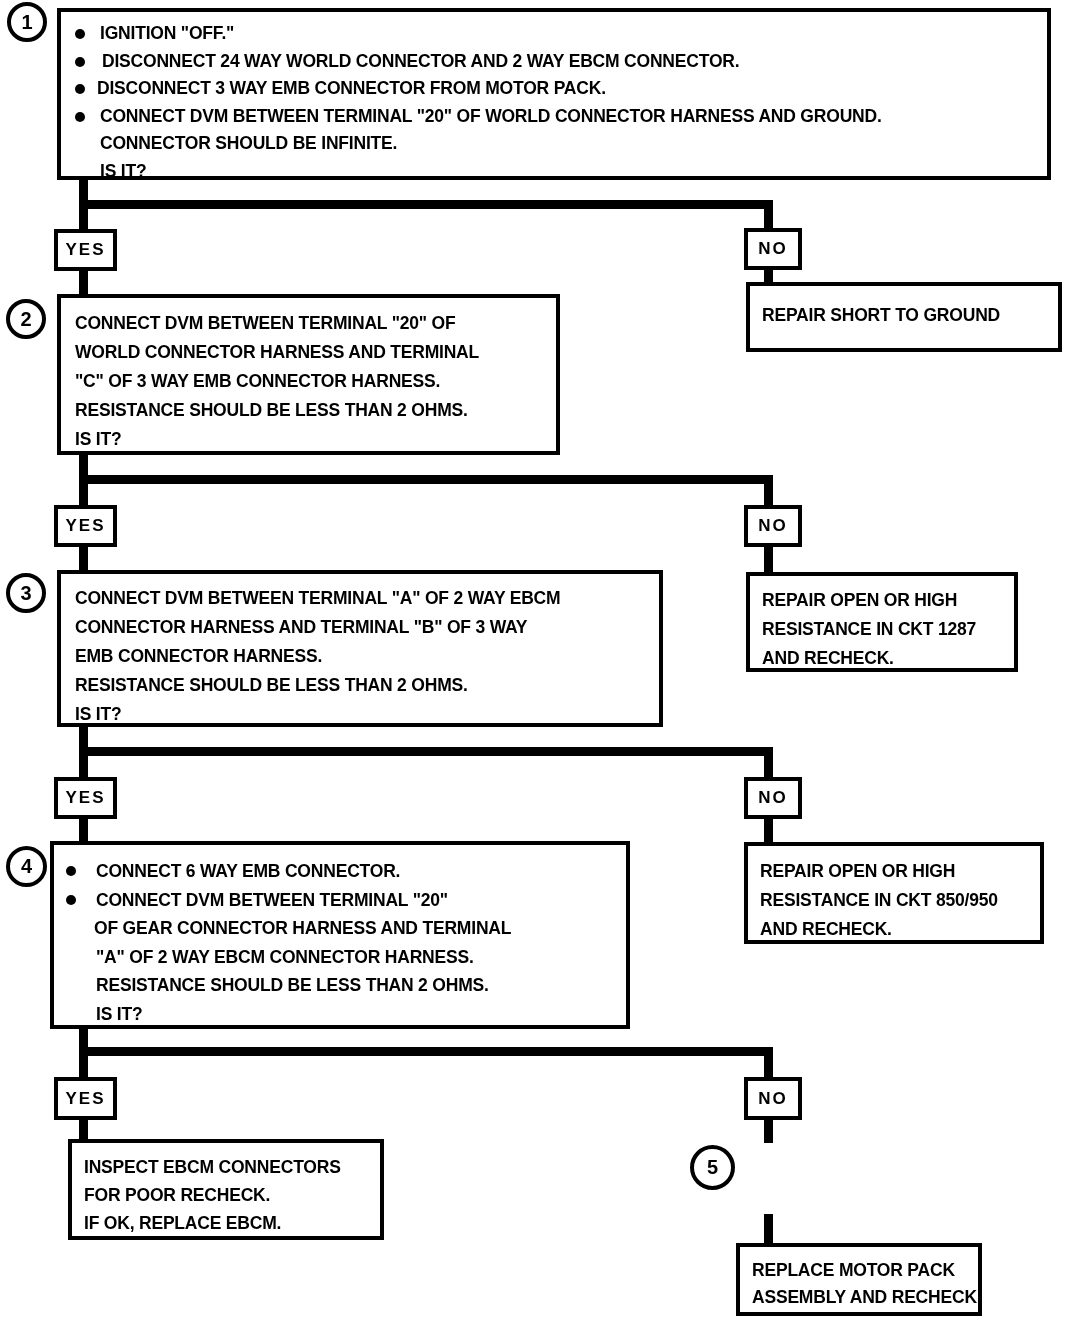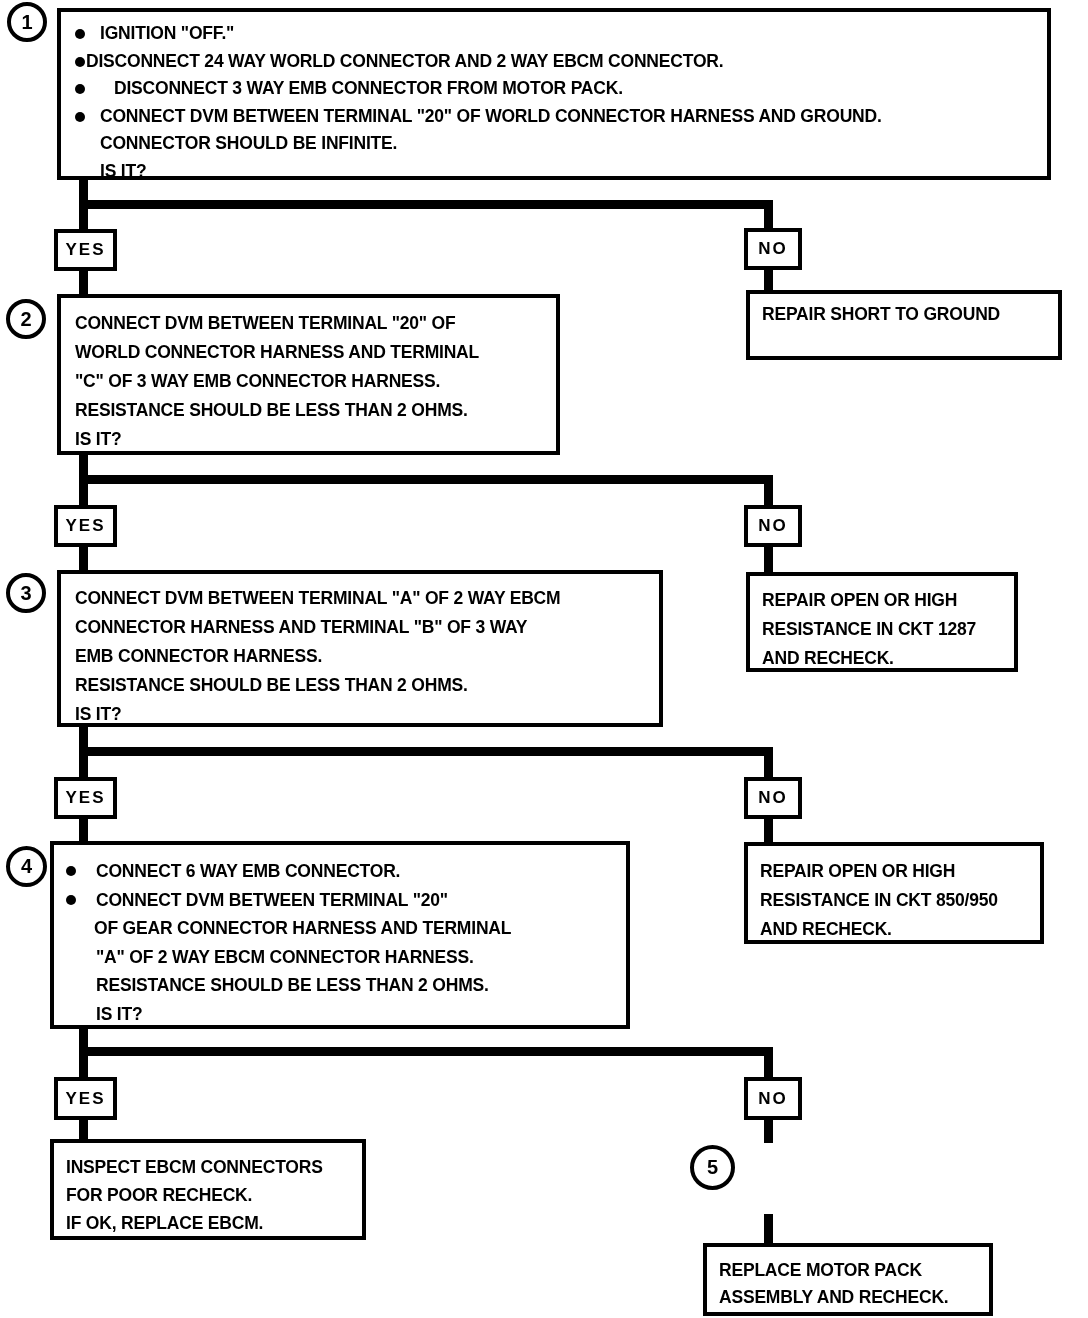--- a/index.html
+++ b/index.html
@@ -38,25 +38,25 @@
   <div class="ncircle" style="left:7px;top:2px;width:40px;height:40px">
     <span>1</span>
   </div>
   <div class="node" style="left:57px;top:8px;width:994px;height:172px;padding:8px 10px 0 14px;line-height:27.5px">
     <div class="brow">
       <span class="dot"></span>
       <div class="tline" style="margin-left:15px">IGNITION "OFF."</div>
     </div>
     <div class="brow">
       <span class="dot"></span>
-      <div class="tline" style="margin-left:1px">DISCONNECT 24 WAY WORLD CONNECTOR AND 2 WAY EBCM CONNECTOR.</div>
+      <div class="tline" style="margin-left:17px">DISCONNECT 24 WAY WORLD CONNECTOR AND 2 WAY EBCM CONNECTOR.</div>
     </div>
     <div class="brow">
       <span class="dot"></span>
-      <div class="tline" style="margin-left:29px">DISCONNECT 3 WAY EMB CONNECTOR FROM MOTOR PACK.</div>
+      <div class="tline" style="margin-left:12px">DISCONNECT 3 WAY EMB CONNECTOR FROM MOTOR PACK.</div>
     </div>
     <div class="brow">
       <span class="dot"></span>
       <div class="tline" style="margin-left:15px">CONNECT DVM BETWEEN TERMINAL "20" OF WORLD CONNECTOR HARNESS AND GROUND.</div>
     </div>
     <div class="tline" style="margin-left:25px">CONNECTOR SHOULD BE INFINITE.</div>
     <div class="tline" style="margin-left:25px">IS IT?</div>
   </div>
 
   <div class="conn" style="left:79px;top:180px;width:9px;height:49px"></div>
@@ -72,21 +72,21 @@
   <div class="ncircle" style="left:6px;top:299px;width:40px;height:40px">
     <span>2</span>
   </div>
   <div class="node" style="left:57px;top:294px;width:503px;height:161px;padding:11px 8px 0 14px">
     <div class="tline">CONNECT DVM BETWEEN TERMINAL "20" OF</div>
     <div class="tline">WORLD CONNECTOR HARNESS AND TERMINAL</div>
     <div class="tline">"C" OF 3 WAY EMB CONNECTOR HARNESS.</div>
     <div class="tline">RESISTANCE SHOULD BE LESS THAN 2 OHMS.</div>
     <div class="tline">IS IT?</div>
   </div>
-  <div class="node" style="left:746px;top:290px;width:316px;height:70px;padding:7px 8px 0 12px;line-height:26px">
+  <div class="node" style="left:746px;top:282px;width:316px;height:70px;padding:16px 8px 0 12px;line-height:26px">
     <div class="tline">REPAIR SHORT TO GROUND</div>
   </div>
 
   <div class="conn" style="left:79px;top:455px;width:9px;height:50px"></div>
   <div class="conn" style="left:79px;top:475px;width:694px;height:9px"></div>
   <div class="conn" style="left:764px;top:475px;width:9px;height:30px"></div>
 
   <div class="decision" style="left:54px;top:505px;width:63px;height:42px">YES</div>
   <div class="decision" style="left:744px;top:505px;width:58px;height:42px">NO</div>
 
@@ -145,30 +145,30 @@
   <div class="conn" style="left:79px;top:1029px;width:9px;height:48px"></div>
   <div class="conn" style="left:79px;top:1047px;width:694px;height:9px"></div>
   <div class="conn" style="left:764px;top:1047px;width:9px;height:30px"></div>
 
   <div class="decision" style="left:54px;top:1077px;width:63px;height:43px">YES</div>
   <div class="decision" style="left:744px;top:1077px;width:58px;height:43px">NO</div>
 
   <div class="conn" style="left:79px;top:1120px;width:9px;height:19px"></div>
   <div class="conn" style="left:764px;top:1120px;width:9px;height:23px"></div>
 
-  <div class="node" style="left:50px;top:1139px;width:316px;height:101px;padding:10px 24px 0 12px;line-height:28px">
+  <div class="node" style="left:68px;top:1139px;width:316px;height:101px;padding:10px 24px 0 12px;line-height:28px">
     <div class="tline">INSPECT EBCM CONNECTORS</div>
     <div class="tline">FOR POOR RECHECK.</div>
     <div class="tline">IF OK, REPLACE EBCM.</div>
   </div>
 
   <div class="ncircle" style="left:690px;top:1145px;width:45px;height:45px">
     <span>5</span>
   </div>
 
   <div class="conn" style="left:764px;top:1214px;width:9px;height:29px"></div>
 
-  <div class="node" style="left:703px;top:1243px;width:290px;height:73px;padding:10px 8px 0 12px;line-height:27px">
+  <div class="node" style="left:736px;top:1243px;width:246px;height:73px;padding:10px 8px 0 12px;line-height:27px">
     <div class="tline">REPLACE MOTOR PACK</div>
     <div class="tline">ASSEMBLY AND RECHECK.</div>
   </div>
 
 </div>
 
 </body></html>

